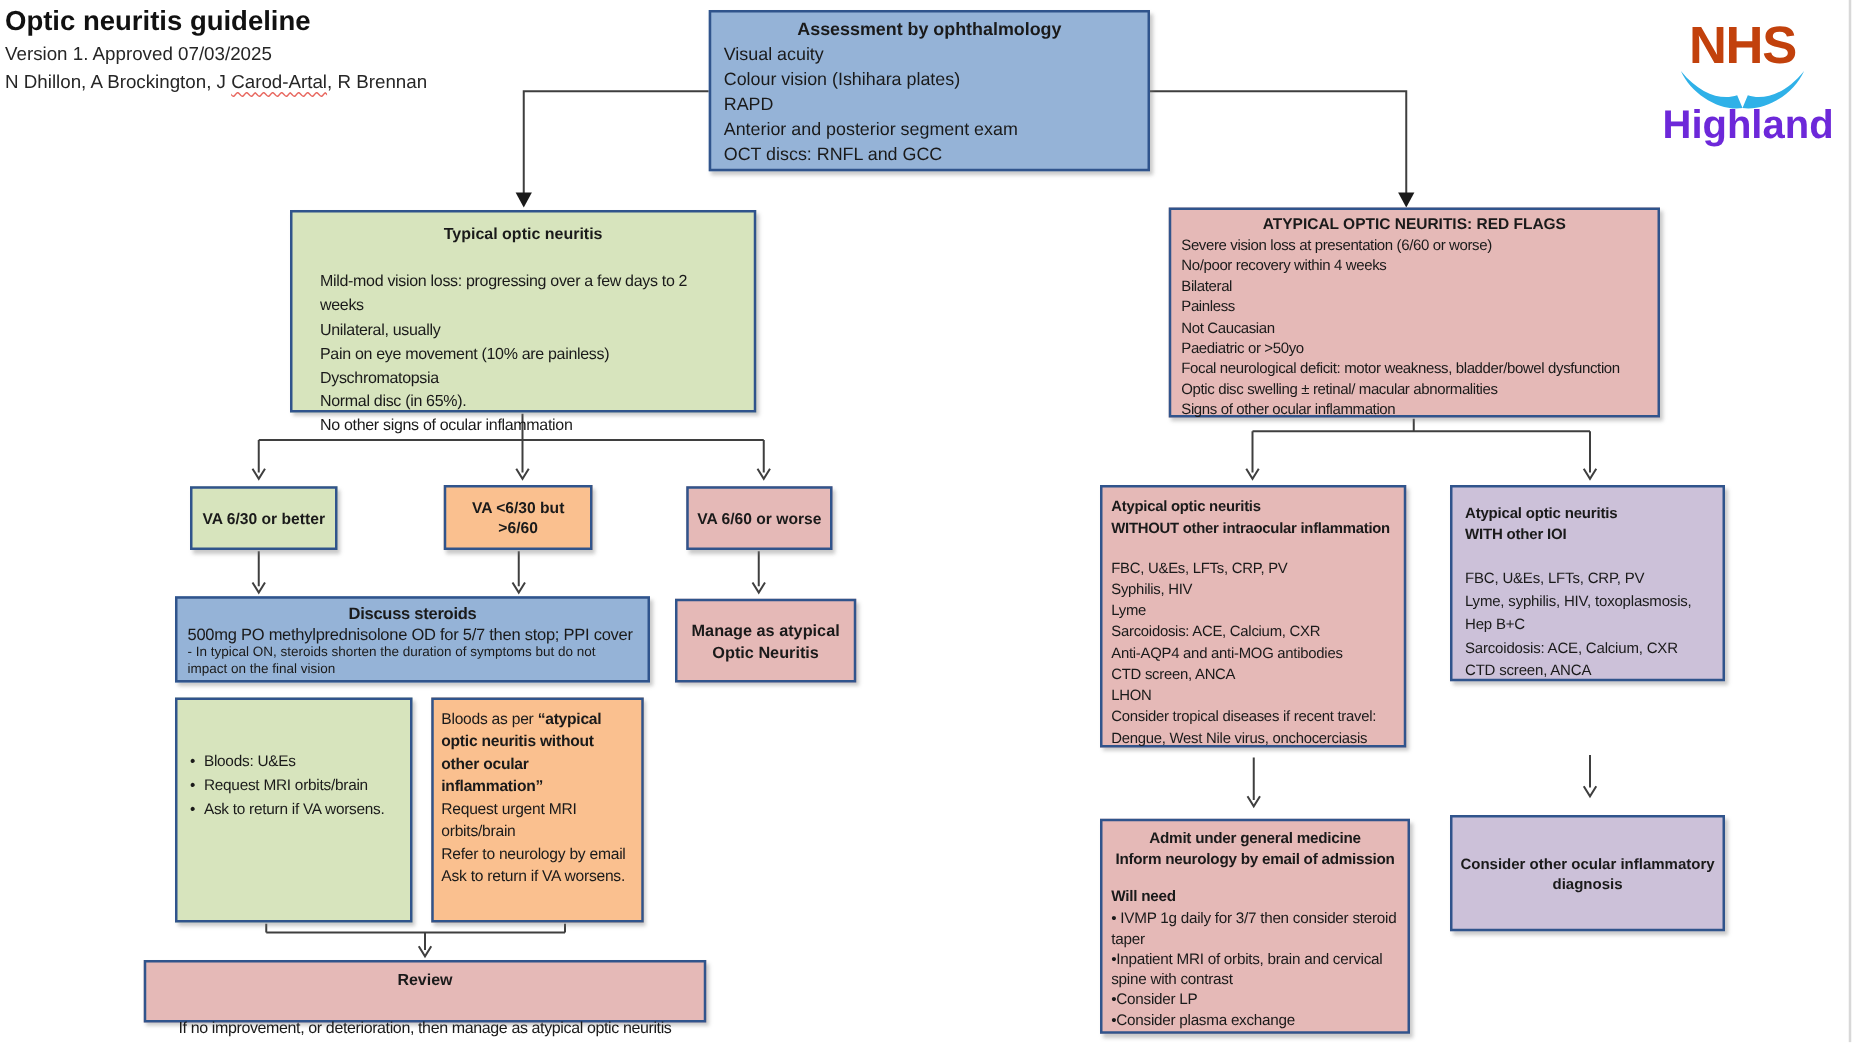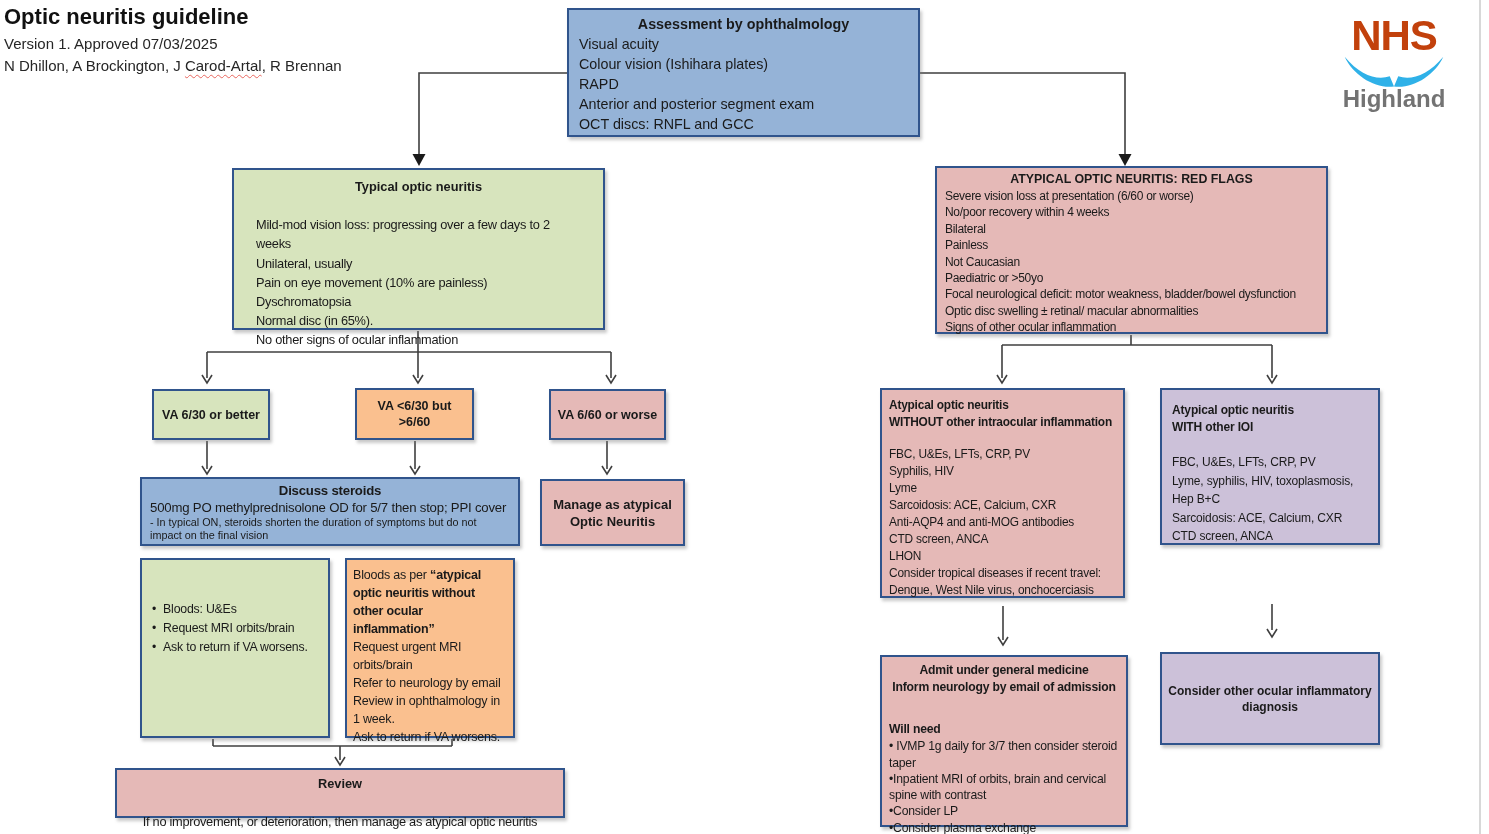--- a/index.html
+++ b/index.html
@@ -12,21 +12,21 @@
   .sub-line{position:absolute;left:4px;font-size:15px;color:#262626;}
   #version-line{top:35px;}
   #authors-line{top:57px;}
   .squiggle{text-decoration:underline;text-decoration-style:wavy;text-decoration-color:#e8675f;
             text-decoration-thickness:1px;text-underline-offset:3px;}
 
   
   #nhs-logo{position:absolute;left:1330px;top:16px;width:128px;text-align:center;}
   .nhs-word{font-weight:bold;font-size:42px;line-height:40px;color:#c2410c;letter-spacing:-1px;}
   .nhs-bird{display:block;margin:-1px auto 0 auto;}
-  .nhs-region{font-weight:bold;font-size:24px;line-height:24px;color:#737373;margin-top:-2px;}
+  .nhs-region{font-weight:bold;font-size:32px;line-height:24px;color:#6d28d9;margin-top:-2px;}
 
   
   .box{position:absolute;box-sizing:border-box;border:2.5px solid #30548C;
        box-shadow:2px 3px 3px rgba(120,120,120,0.40);}
   .fill-blue{background:#95B3D7;}
   .fill-green{background:#D7E4BD;}
   .fill-pink{background:#E5B9B7;}
   .fill-orange{background:#FAC08F;}
   .fill-purple{background:#CCC1D9;}
 
@@ -66,21 +66,21 @@
   #atyp-without{padding:7px 7px;font-size:11.9px;line-height:17px;letter-spacing:-0.2px;}
   #atyp-without .box-title{text-align:left;line-height:16.5px;}
   #atyp-without .title-block{margin-bottom:16px;}
 
   #atyp-with{padding:12px 10px;font-size:12px;line-height:18.6px;letter-spacing:-0.15px;}
   #atyp-with .box-title{text-align:left;line-height:17px;}
   #atyp-with .title-block{margin-bottom:17px;}
 
   #admit{padding:5px 7px;font-size:12.2px;line-height:16.3px;letter-spacing:-0.2px;}
   #admit .box-title{line-height:16.5px;}
-  #admit .title-block{margin-bottom:26px;}
+  #admit .title-block{margin-bottom:14px;}
   #admit .will-need{font-weight:bold;text-align:left;margin-bottom:1px;}
 
   #consider-other{font-weight:bold;font-size:12px;line-height:16px;padding:4px 6px;}
 
   #edge-line{position:absolute;left:1479px;top:0;width:2px;height:834px;background:#d8d8d8;}
 </style>
 </head>
 <body>
 
 <div id="canvas">
@@ -211,21 +211,20 @@
         <div class="bullet-line">Request MRI orbits/brain</div>
         <div class="bullet-line">Ask to return if VA worsens.</div>
       </div>
   </div>
 
   <div id="orange-followup" class="box fill-orange" style="left:345px;top:558px;width:170px;height:180px;">
     <div class="line"><span>Bloods as per </span><strong>“atypical optic neuritis without other ocular inflammation”</strong></div>
     <div>
         <div class="line">Request urgent MRI orbits/brain</div>
         <div class="line">Refer to neurology by email</div>
-        <div class="line">Review in ophthalmology in 1 week.</div>
         <div class="line">Ask to return if VA worsens.</div>
       </div>
   </div>
 
   <div id="review" class="box fill-pink" style="left:115px;top:768px;width:450px;height:50px;">
     <div class="box-title">Review</div>
     <div>If no improvement, or deterioration, then manage as atypical optic neuritis</div>
   </div>
 
   <div id="atyp-without" class="box fill-pink" style="left:880px;top:388px;width:245px;height:210px;">

